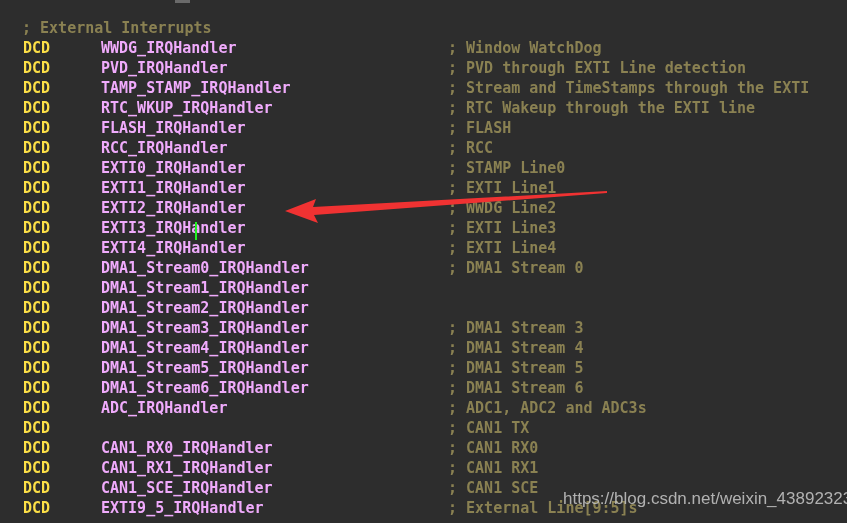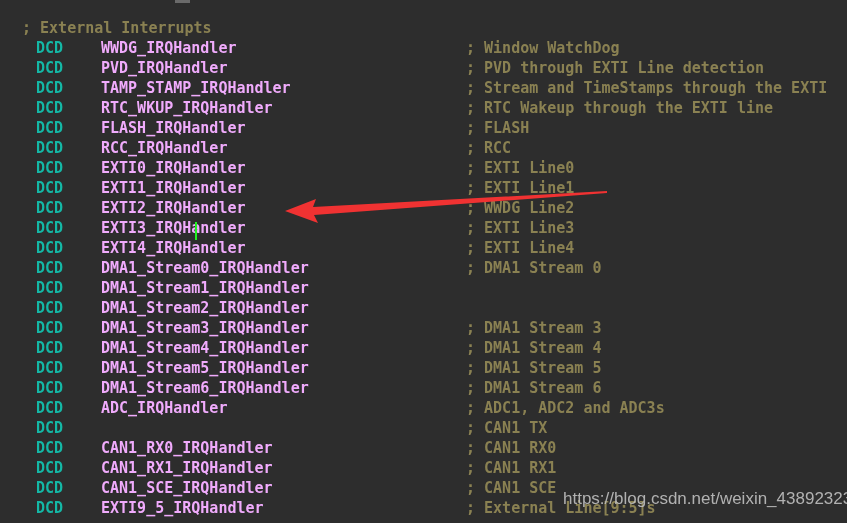--- a/index.html
+++ b/index.html
@@ -33,34 +33,34 @@
   .code-line {
     position: relative;
     height: 20px;
     line-height: 20px;
     white-space: pre;
     font-size: 15px;
     letter-spacing: 0px;
   }
   .mnemonic {
     position: absolute;
-    left: 36px;
-    color: #14b8a6;
+    left: 23px;
+    color: #fde047;
     font-weight: bold;
     text-align: center;
   }
   .operand {
     position: absolute;
     left: 101px;
     color: #f0abfc;
     font-weight: bold;
   }
   .comment {
     position: absolute;
-    left: 466px;
+    left: 448px;
     color: #8a8152;
     font-weight: bold;
   }
   .comment.lead {
     left: 22px;
   }
   
   #caret {
     position: absolute;
     left: 195px;
@@ -98,21 +98,21 @@
   <div id="top-artifact"></div>
 
   <div id="code">
       <div class="code-line"><span class="comment lead">; External Interrupts</span></div>
       <div class="code-line"><span class="mnemonic">DCD</span><span class="operand">WWDG_IRQHandler</span><span class="comment">; Window WatchDog</span></div>
       <div class="code-line"><span class="mnemonic">DCD</span><span class="operand">PVD_IRQHandler</span><span class="comment">; PVD through EXTI Line detection</span></div>
       <div class="code-line"><span class="mnemonic">DCD</span><span class="operand">TAMP_STAMP_IRQHandler</span><span class="comment">; Stream and TimeStamps through the EXTI</span></div>
       <div class="code-line"><span class="mnemonic">DCD</span><span class="operand">RTC_WKUP_IRQHandler</span><span class="comment">; RTC Wakeup through the EXTI line</span></div>
       <div class="code-line"><span class="mnemonic">DCD</span><span class="operand">FLASH_IRQHandler</span><span class="comment">; FLASH</span></div>
       <div class="code-line"><span class="mnemonic">DCD</span><span class="operand">RCC_IRQHandler</span><span class="comment">; RCC</span></div>
-      <div class="code-line"><span class="mnemonic">DCD</span><span class="operand">EXTI0_IRQHandler</span><span class="comment">; EXTI Line0</span></div>
+      <div class="code-line"><span class="mnemonic">DCD</span><span class="operand">EXTI0_IRQHandler</span><span class="comment">; STAMP Line0</span></div>
       <div class="code-line"><span class="mnemonic">DCD</span><span class="operand">EXTI1_IRQHandler</span><span class="comment">; EXTI Line1</span></div>
       <div class="code-line"><span class="mnemonic">DCD</span><span class="operand">EXTI2_IRQHandler</span><span class="comment">; WWDG Line2</span></div>
       <div class="code-line"><span class="mnemonic">DCD</span><span class="operand">EXTI3_IRQHandler</span><span class="comment">; EXTI Line3</span></div>
       <div class="code-line"><span class="mnemonic">DCD</span><span class="operand">EXTI4_IRQHandler</span><span class="comment">; EXTI Line4</span></div>
       <div class="code-line"><span class="mnemonic">DCD</span><span class="operand">DMA1_Stream0_IRQHandler</span><span class="comment">; DMA1 Stream 0</span></div>
       <div class="code-line"><span class="mnemonic">DCD</span><span class="operand">DMA1_Stream1_IRQHandler</span></div>
       <div class="code-line"><span class="mnemonic">DCD</span><span class="operand">DMA1_Stream2_IRQHandler</span></div>
       <div class="code-line"><span class="mnemonic">DCD</span><span class="operand">DMA1_Stream3_IRQHandler</span><span class="comment">; DMA1 Stream 3</span></div>
       <div class="code-line"><span class="mnemonic">DCD</span><span class="operand">DMA1_Stream4_IRQHandler</span><span class="comment">; DMA1 Stream 4</span></div>
       <div class="code-line"><span class="mnemonic">DCD</span><span class="operand">DMA1_Stream5_IRQHandler</span><span class="comment">; DMA1 Stream 5</span></div>

